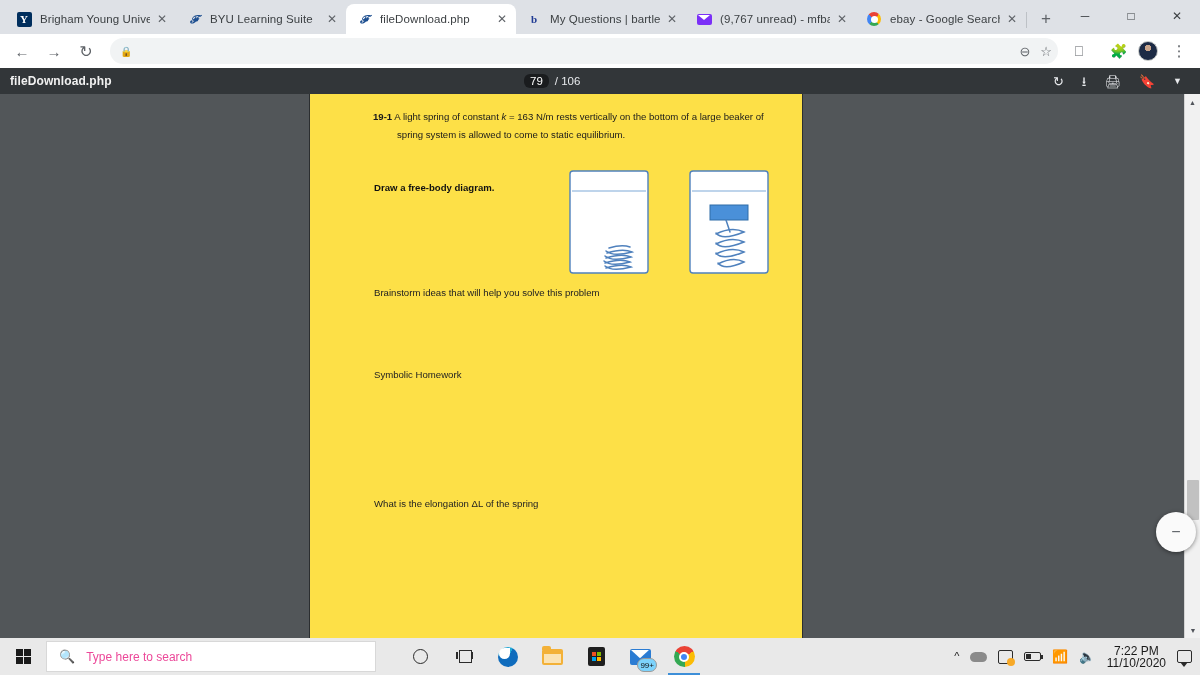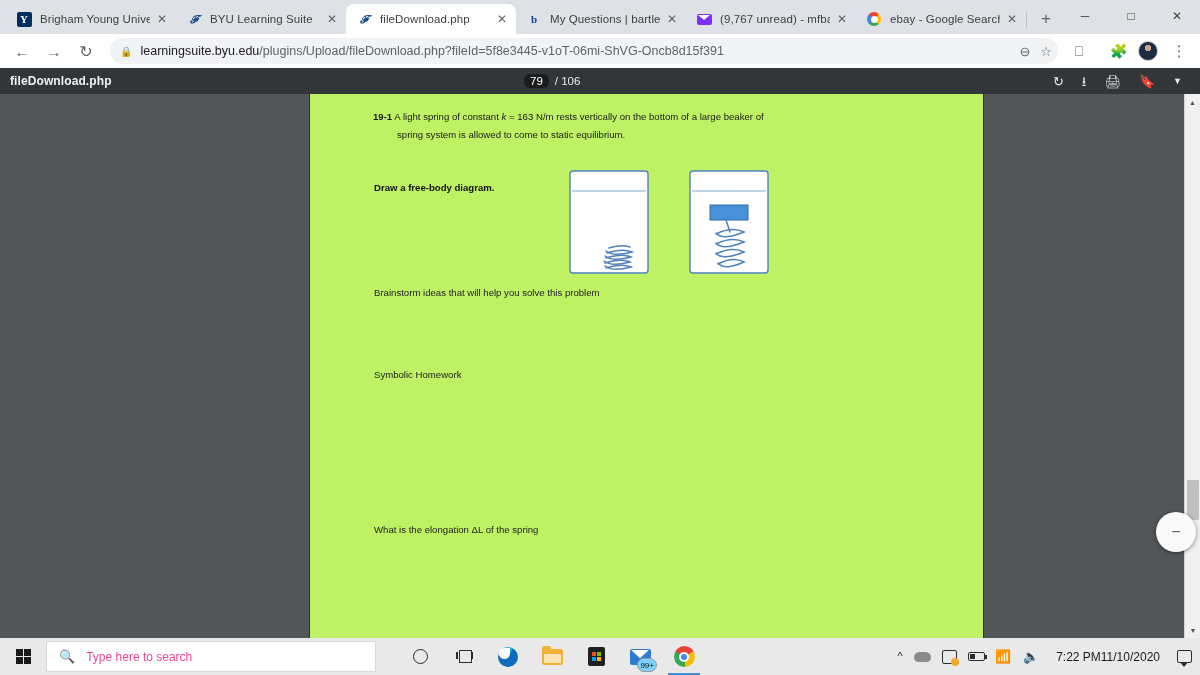--- a/index.html
+++ b/index.html
@@ -130,22 +130,22 @@
   }
   .pagetotal { color: #e8eaed; font-size: 11.5px; }
   .pdfbar .tools {
     position: absolute; right: 18px; display: flex; align-items: center; gap: 18px;
   }
   .pdfbar .tools span { color: #e8eaed; font-size: 13px; line-height: 1; }
 
   
   .pagearea { position: relative; height: 544px; }
   .page {
-    position: absolute; left: 310px; top: -12px; width: 673px; height: 560px;
-    background: #bef264; box-shadow: 0 0 0 1px #2b2e30;
+    position: absolute; left: 310px; top: -12px; width: 492px; height: 560px;
+    background: #fde047; box-shadow: 0 0 0 1px #2b2e30;
   }
   .doc { padding: 0 0 0 0; position: relative; height: 100%; }
   .doc-h1 {
     position: absolute; left: 64px; top: 0px;
     font-size: 13.5px; font-weight: bold; color: #2e5c96;
     font-family: "Liberation Sans", sans-serif;
   }
   .prob {
     position: absolute; left: 63px; top: 26px; width: 450px;
     font-size: 9.6px; color: #1a1a1a; line-height: 18px;
@@ -156,21 +156,21 @@
   .fbd {
     position: absolute; left: 64px; top: 100px;
     font-size: 9.6px; font-weight: bold; color: #111;
   }
   .beaker { position: absolute; }
   .txt-line {
     position: absolute; left: 64px; font-size: 9.6px; color: #222;
   }
   .t-brainstorm { top: 205px; }
   .t-symbolic  { top: 287px; }
-  .t-elong     { top: 442px; }
+  .t-elong     { top: 416px; }
 
   
   .zoomout {
     position: absolute; right: -20px; bottom: 52px; width: 40px; height: 40px;
     border-radius: 50%; background: #fafafa; box-shadow: 0 1px 4px rgba(0,0,0,.45);
     display: flex; align-items: center; justify-content: center;
     color: #5f6368; font-size: 16px;
   }
   .zoomwrap { position: absolute; right: 24px; bottom: 34px; z-index: 6; }
 
@@ -286,22 +286,22 @@
   .tbtn.running::after {
     content: ""; position: absolute; bottom: 0; left: 6px; right: 6px;
     height: 2px; background: #3d8fd8;
   }
   .tray {
     margin-left: auto; display: flex; align-items: center; gap: 11px;
     padding-right: 8px; height: 37px;
   }
   .tray span { font-size: 12px; color: #1a1a1a; line-height: 1; }
   .clock {
-    display: flex; flex-direction: row; align-items: center;
-    font-size: 11px; color: #111; line-height: 14px; margin: 0 6px;
+    display: flex; flex-direction: column; align-items: center;
+    font-size: 11px; color: #111; line-height: 14px; margin: 0 0;
   }
   .ic-onedrive {
     width: 17px; height: 10px; background: #8a8a8a;
     border-radius: 6px 6px 5px 5px;
   }
   .ic-battery {
     width: 17px; height: 9px; border: 1.4px solid #2b2b2b; border-radius: 2px;
     position: relative;
   }
   .ic-battery::before {
@@ -394,21 +394,20 @@
     </div>
   </div>
 
   <div class="toolbar">
     <div class="navbtn">←</div>
     <div class="navbtn">→</div>
     <div class="navbtn" style="font-size:16px;">↻</div>
 
     <div class="omnibox">
       <span class="lock">🔒</span>
-      <span class="url"><span>learningsuite.byu.edu</span><span class="dim">/plugins/Upload/fileDownload.php?fileId=5f8e3445-v1oT-06mi-ShVG-Oncb8d15f391</span></span>
       <span class="omni-actions">
         <span>⊖</span>
         <span>☆</span>
       </span>
     </div>
 
     <div class="tbicon" style="font-size:14px;">⎕</div>
     <div class="tbicon" style="margin-left:14px;font-size:14px;">🧩</div>
     <div class="avatar"></div>
     <div class="tbicon" style="font-size:15px;">⋮</div>

